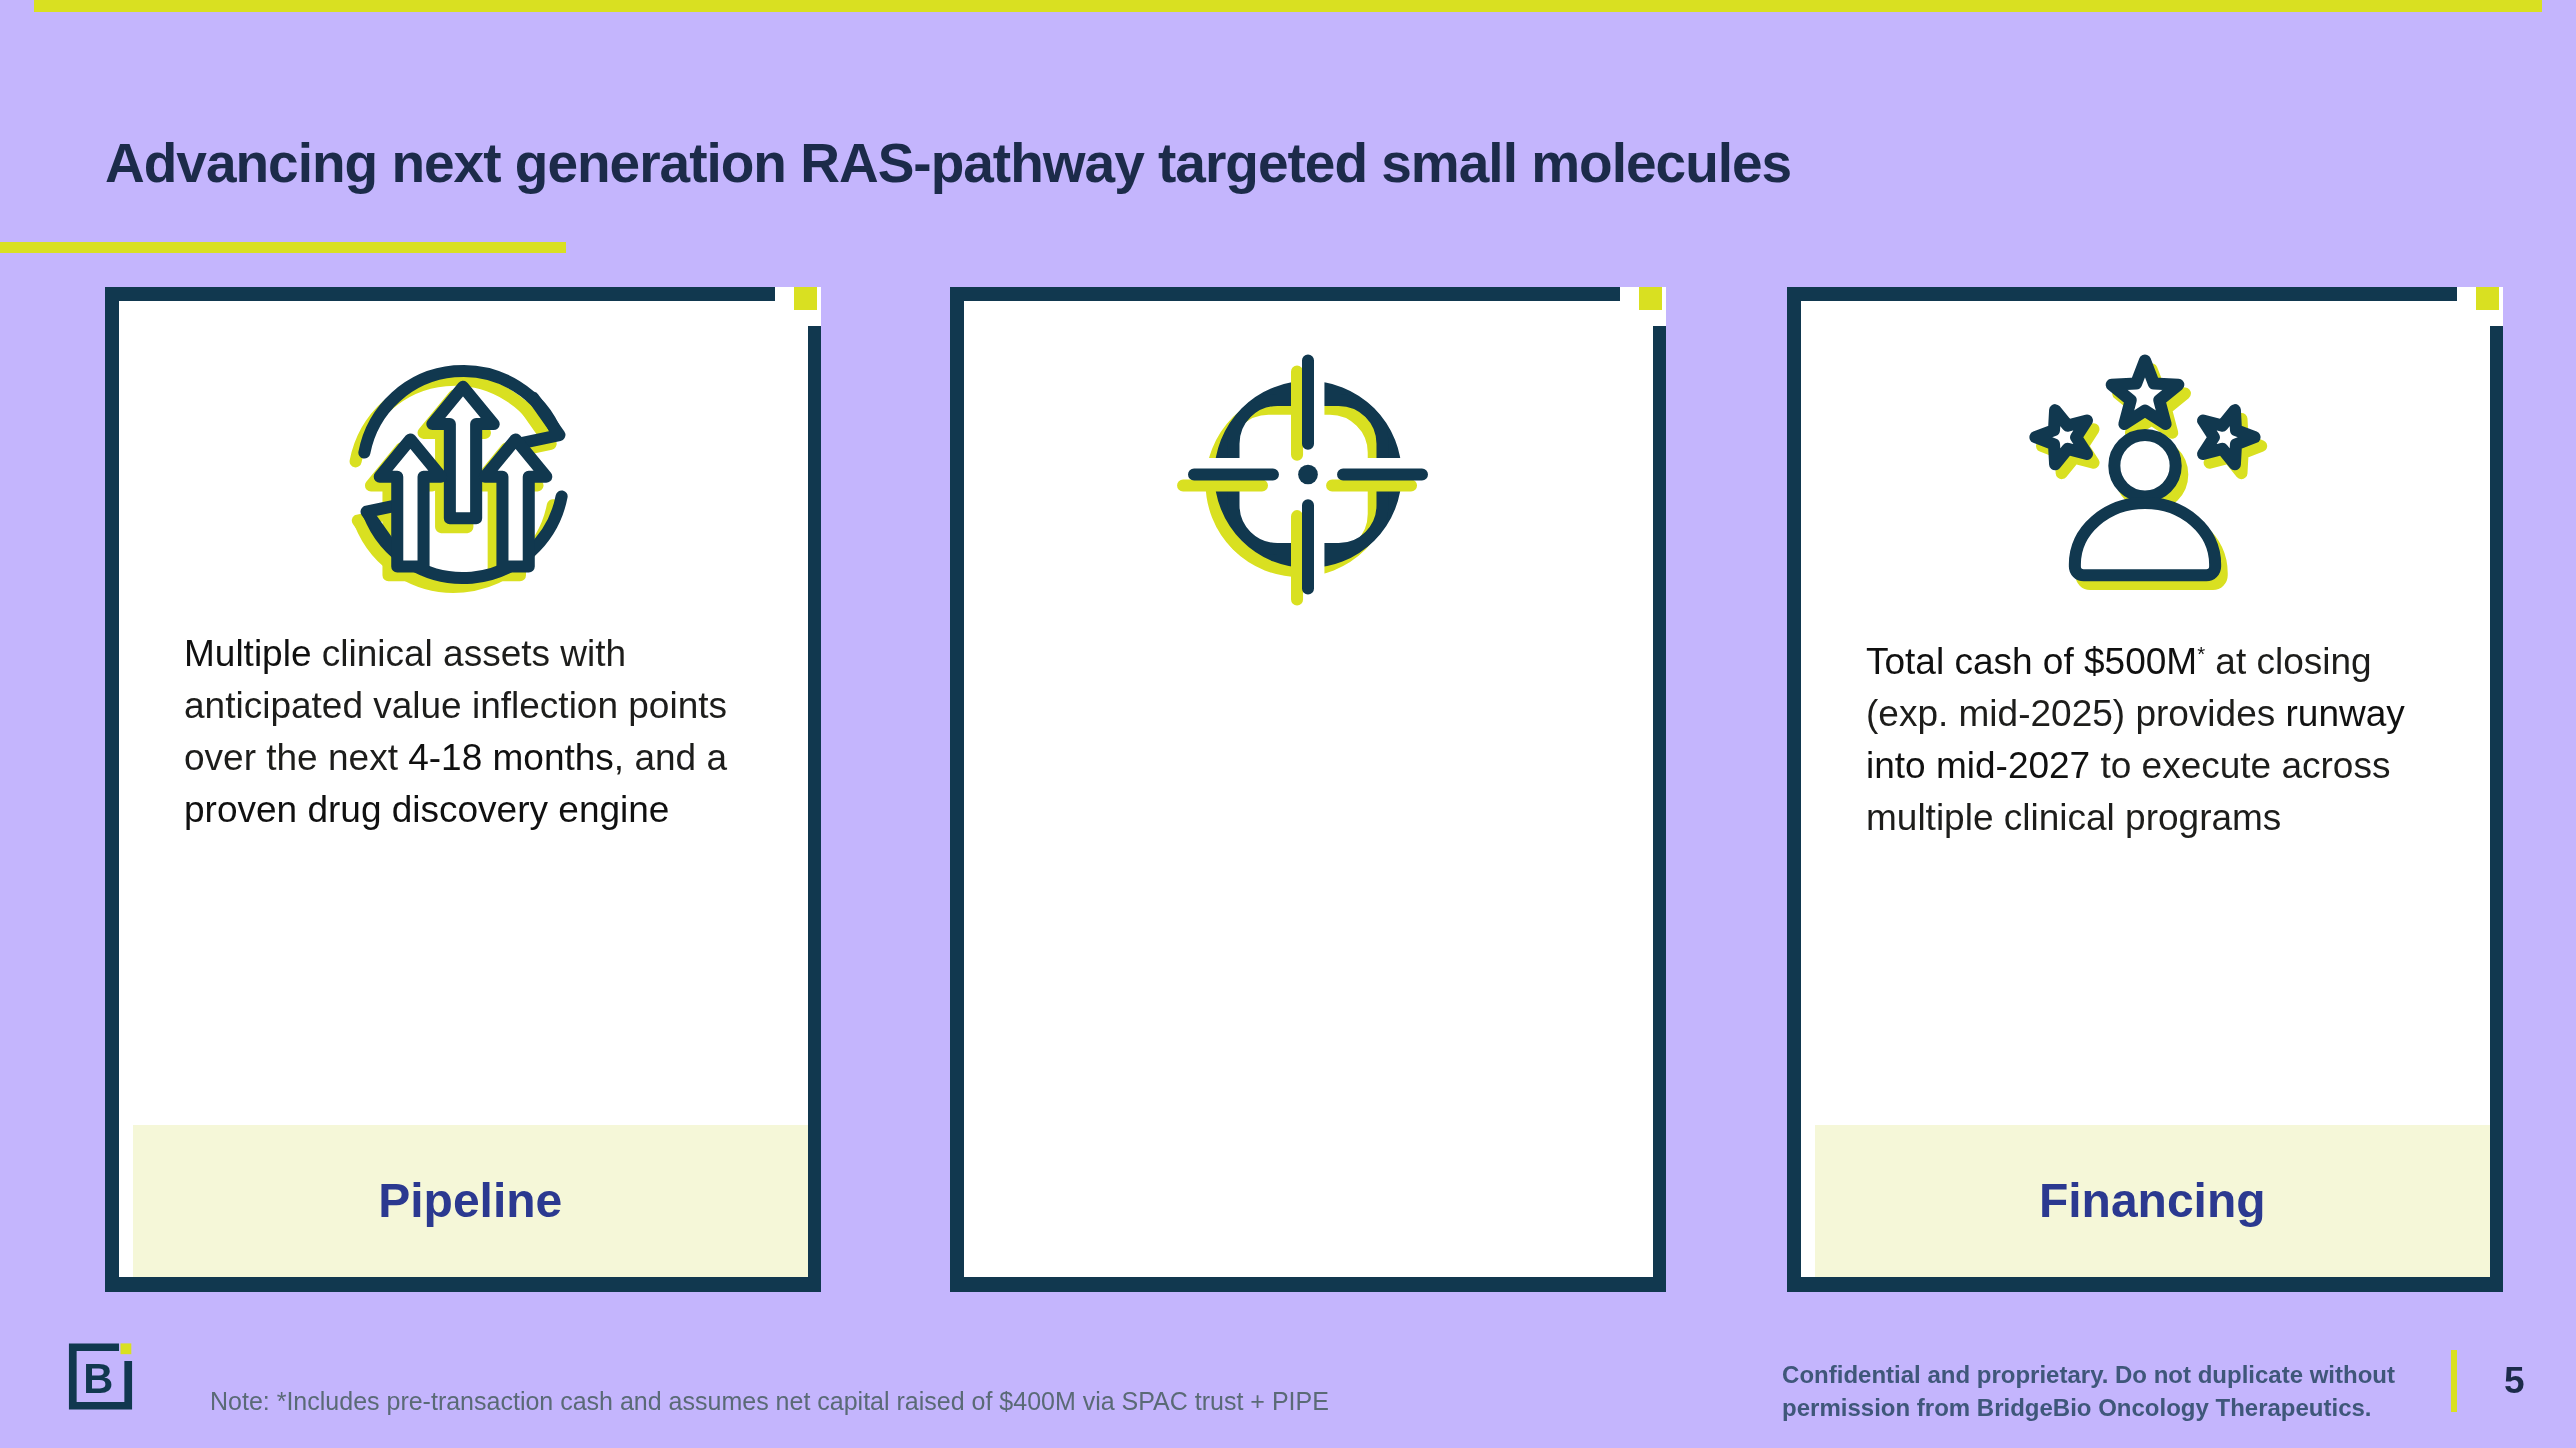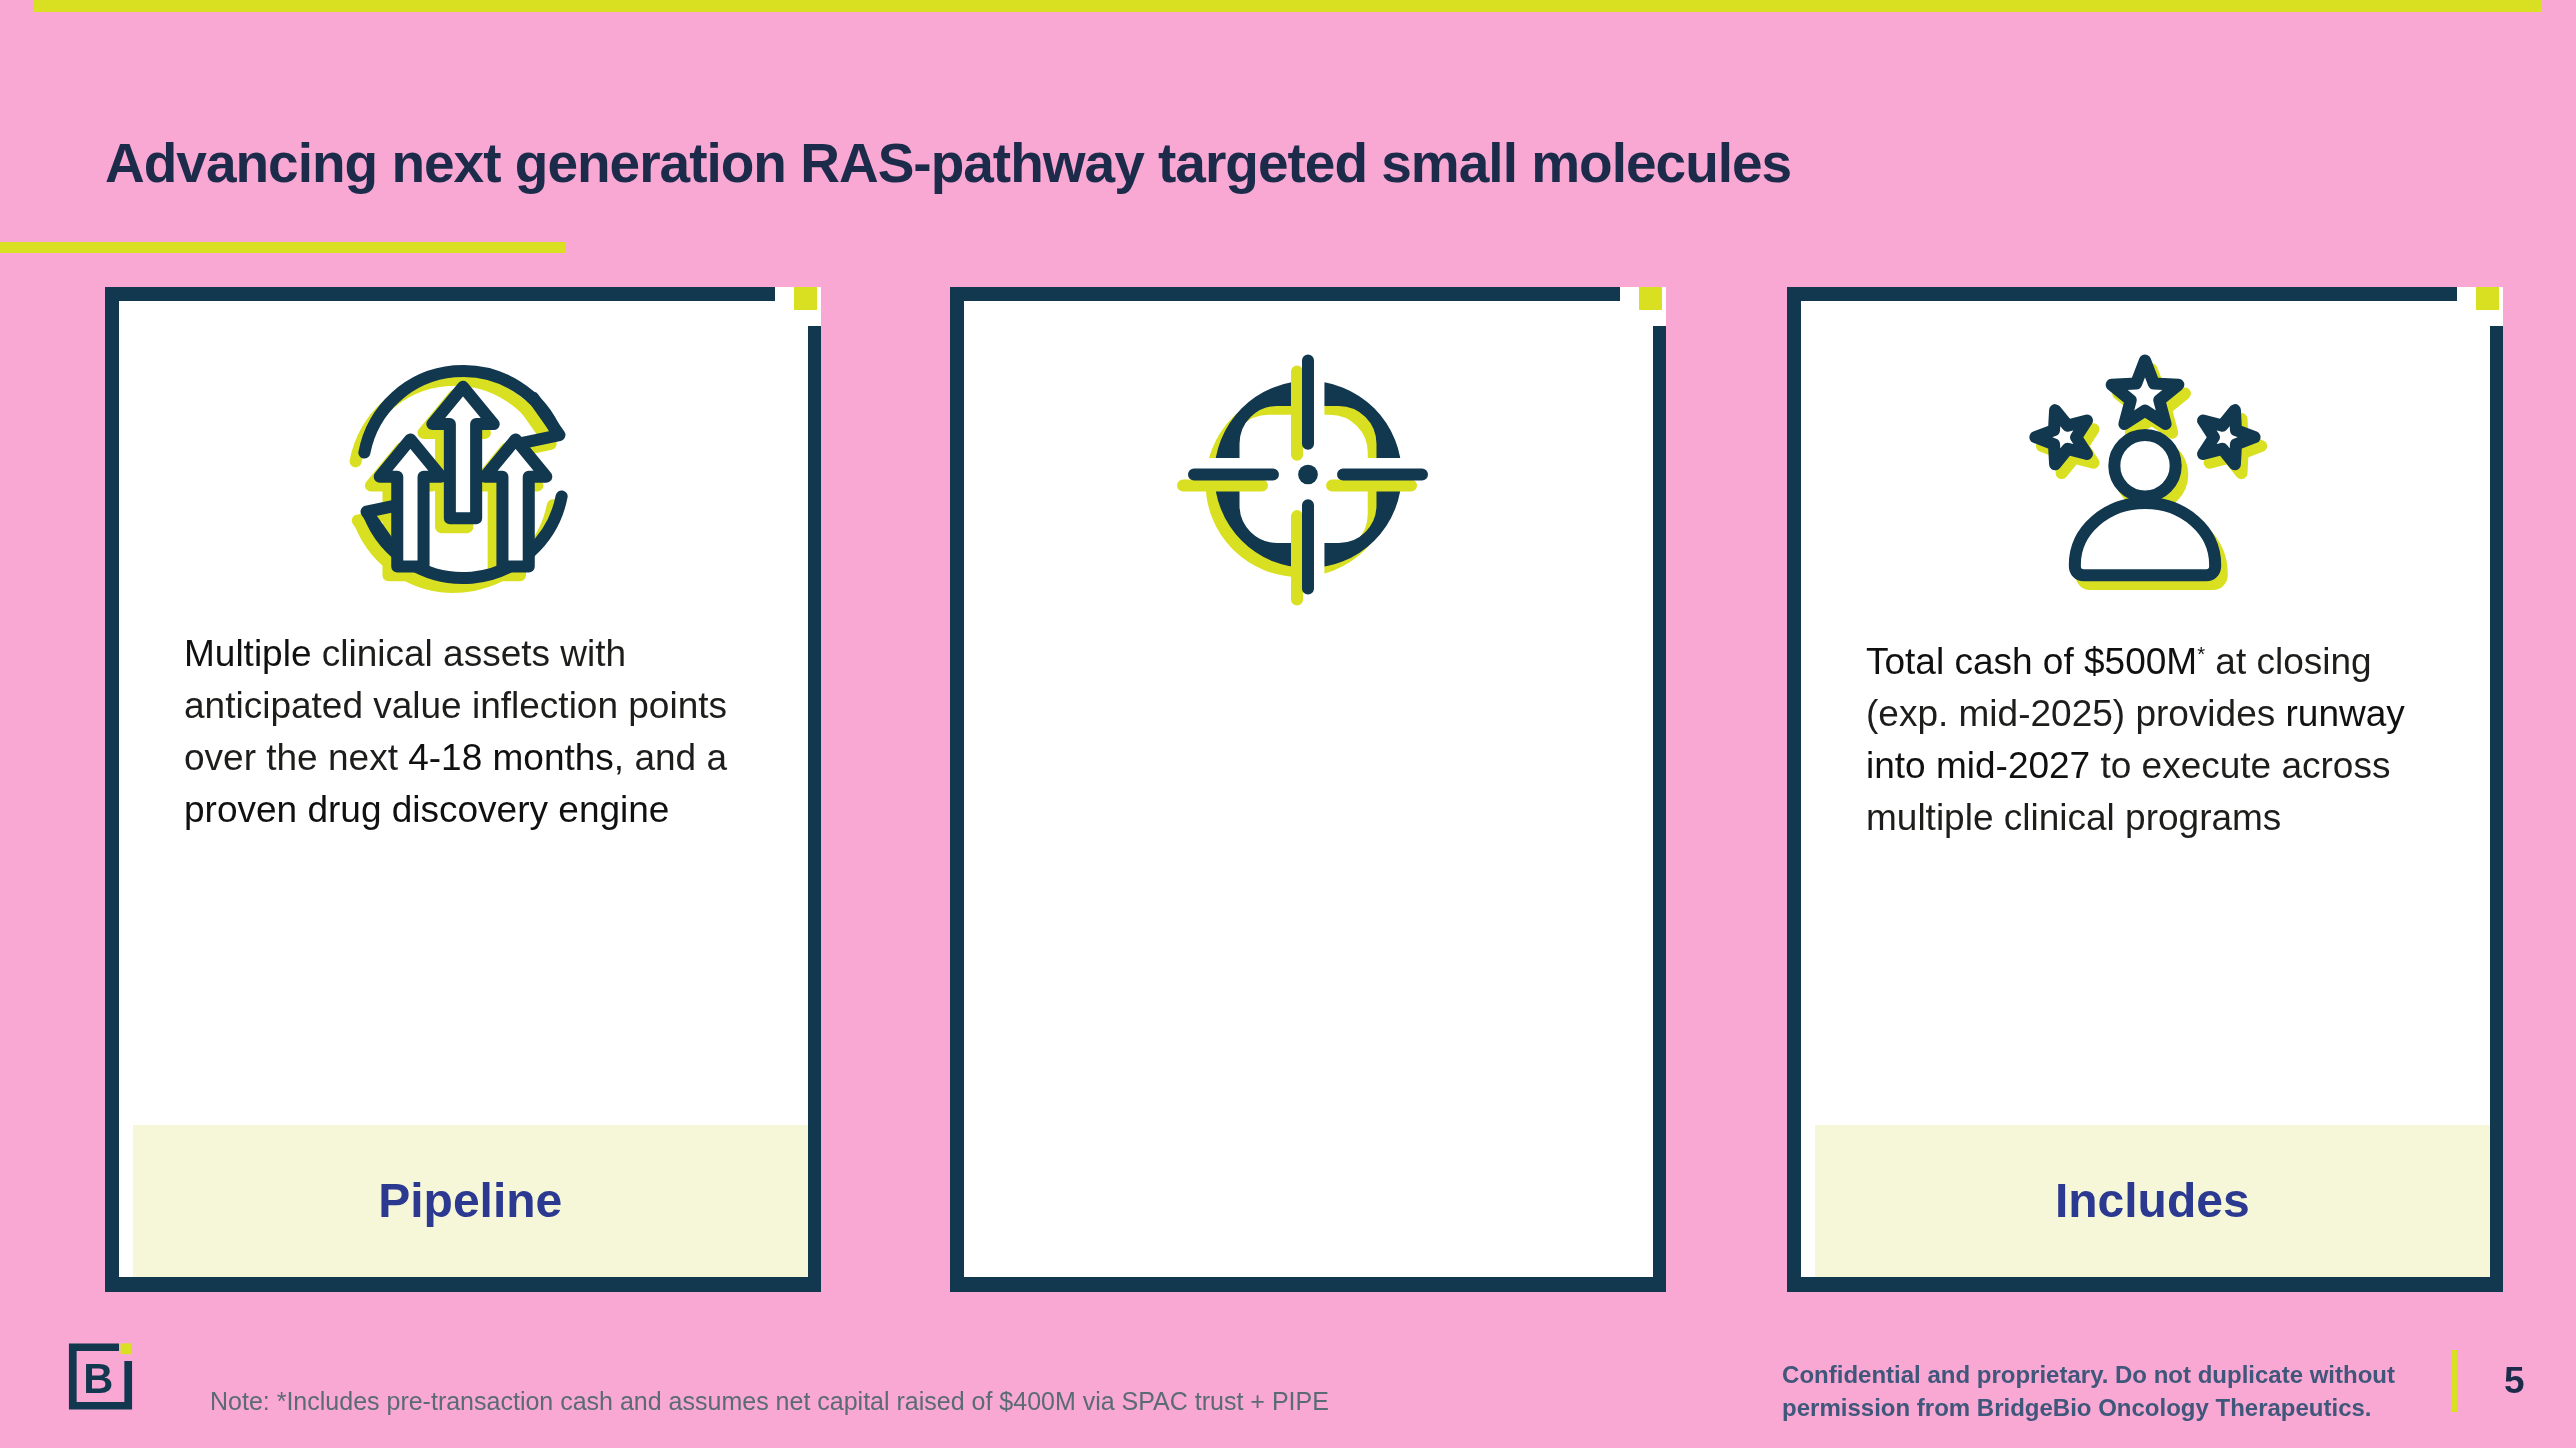--- a/index.html
+++ b/index.html
@@ -6,21 +6,21 @@
     --navy:#11384f;
     --title-navy:#1c2b4a;
     --royal-blue:#2b3990;
     --accent-yellow:#d9e021;
     --pale-yellow:#f5f7d8;
     --body-text:#1d1d1b;
     --note-gray:#5a6a76;
     --confidential-slate:#3f577a;
   }
   html,body{margin:0;padding:0;background:#fff;}
-  .slide{position:relative;width:2576px;height:1449px;background:#f9a8d4;overflow:hidden;
+  .slide{position:relative;width:2576px;height:1449px;background:#c4b5fd;overflow:hidden;
          font-family:"Liberation Sans","DejaVu Sans",sans-serif;}
 
   .top-bar{position:absolute;left:34px;right:34px;top:0;height:11.6px;background:var(--accent-yellow);}
 
   .title{position:absolute;left:105px;top:131px;margin:0;font-size:55px;font-weight:700;
          color:var(--title-navy);letter-spacing:-1px;white-space:nowrap;}
   .title-underline{position:absolute;left:0;top:242px;width:566px;height:10.6px;background:var(--accent-yellow);}
 
   .card{position:absolute;top:287px;width:716px;height:1005px;background:#fff;}
   .card .bl{position:absolute;left:0;top:0;bottom:0;width:13.5px;background:var(--navy);}
@@ -155,21 +155,21 @@
           <path class="fw" transform="translate(97,43) rotate(18)" d="M0,-13 L3.28,-4.51 L12.36,-4.02 L5.30,1.72 L7.64,10.52 L0,5.57 L-7.64,10.52 L-5.30,1.72 L-12.36,-4.02 L-3.28,-4.51 Z"></path>
           <circle class="fw" cx="60" cy="56" r="14"></circle>
           <path class="fw" d="M28 101 a32 28 0 0 1 64 0 v1 a4 4 0 0 1 -4 4 h-56 a4 4 0 0 1 -4 -4 z"></path>
         </g>
       </svg>
     </div>
 
     <p class="body-text"><span class="b ">Total cash of $500M</span><span class="b sup">*</span><span class=""> at closing (exp. mid-2025) provides </span><span class="b ">runway into mid-2027</span><span class=""> to execute across multiple clinical programs</span></p>
 
     <div class="band">
-      <span class="label">Includes</span>
+      <span class="label">Financing</span>
     </div>
   </section>
 
   <div class="logo">
     <svg viewBox="0 0 100 100" xmlns="http://www.w3.org/2000/svg">
       <path d="M74 12 H14 V88 H86 V30" fill="none" stroke="var(--navy)" stroke-width="10"></path>
       <rect x="76" y="7" width="14" height="14" fill="var(--accent-yellow)"></rect>
       <text x="47" y="71" text-anchor="middle" fill="var(--navy)" style="font:800 54px 'Liberation Sans',sans-serif">B</text>
     </svg>
   </div>

